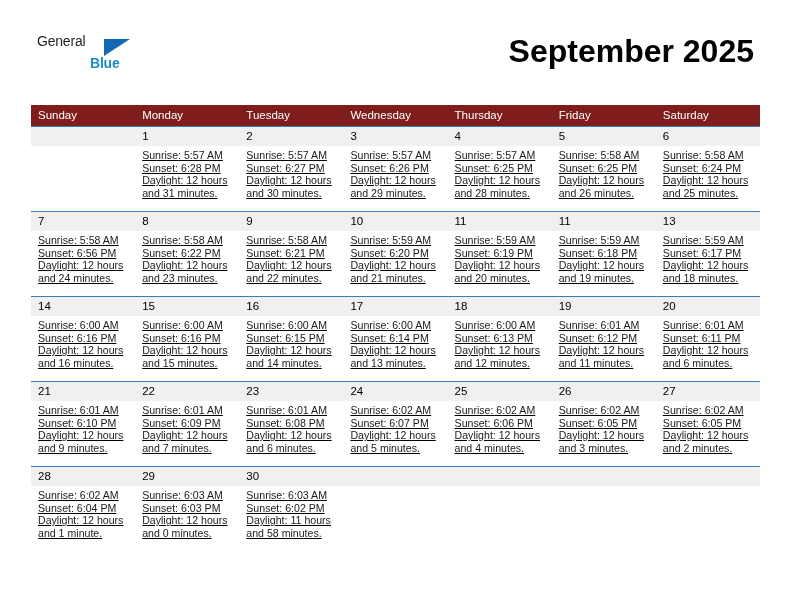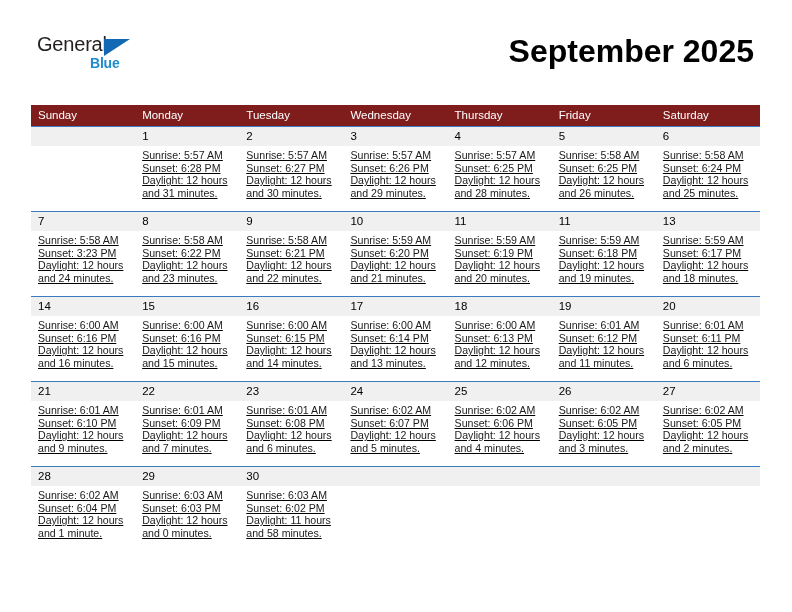--- a/index.html
+++ b/index.html
@@ -33,21 +33,21 @@
     position: absolute;
     left: 37px;
     top: 33px;
     width: 200px;
     height: 50px;
   }
   .logo-general {
     position: absolute;
     left: 0;
     top: 0;
-    font-size: 20px;
+    font-size: 14px;
     color: #231f20;
     letter-spacing: -0.2px;
     font-family: "Liberation Sans", sans-serif;
   }
   .logo-triangle {
     position: absolute;
     left: 67px;
     top: 6px;
     width: 0;
     height: 0;
@@ -228,21 +228,21 @@
               <div>Sunset: 6:24 PM</div>
               <div class="daylight-wrap">Daylight: 12 hours and 25 minutes.</div>
             </div>
           </td>
         </tr>
         <tr class="week-row">
           <td>
             <span class="daynum">7</span>
             <div class="cellbody">
               <div>Sunrise: 5:58 AM</div>
-              <div>Sunset: 3:23 PM</div>
+              <div>Sunset: 6:56 PM</div>
               <div class="daylight-wrap">Daylight: 12 hours and 24 minutes.</div>
             </div>
           </td>
           <td>
             <span class="daynum">8</span>
             <div class="cellbody">
               <div>Sunrise: 5:58 AM</div>
               <div>Sunset: 6:22 PM</div>
               <div class="daylight-wrap">Daylight: 12 hours and 23 minutes.</div>
             </div>

